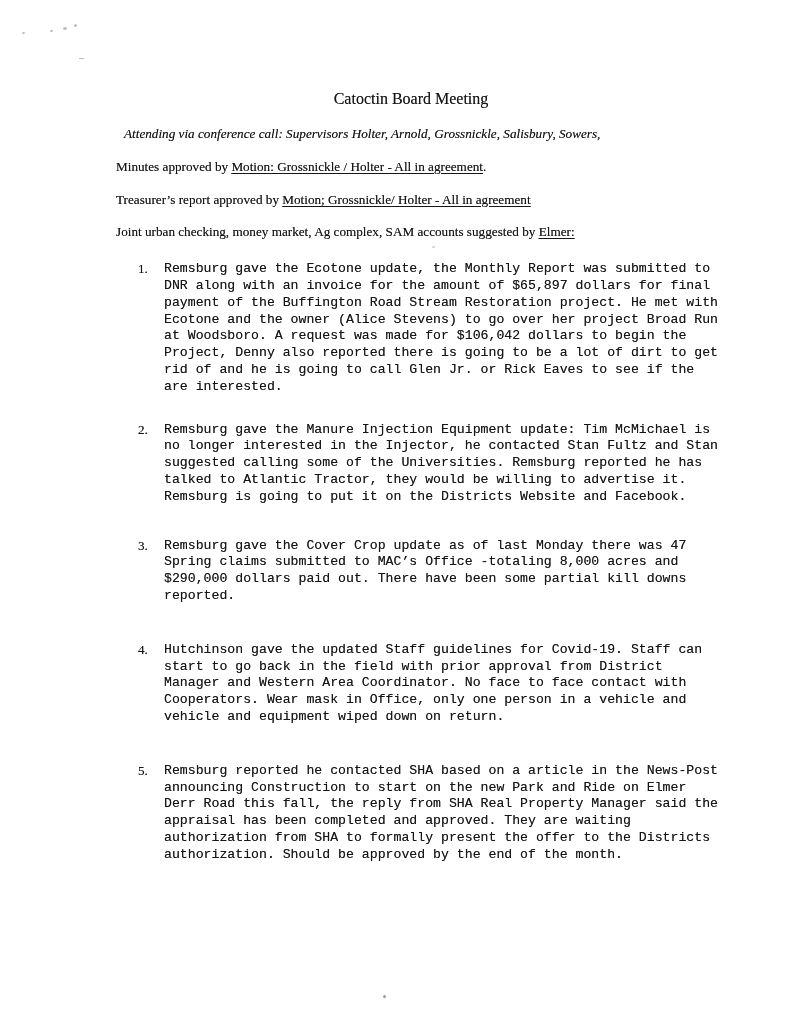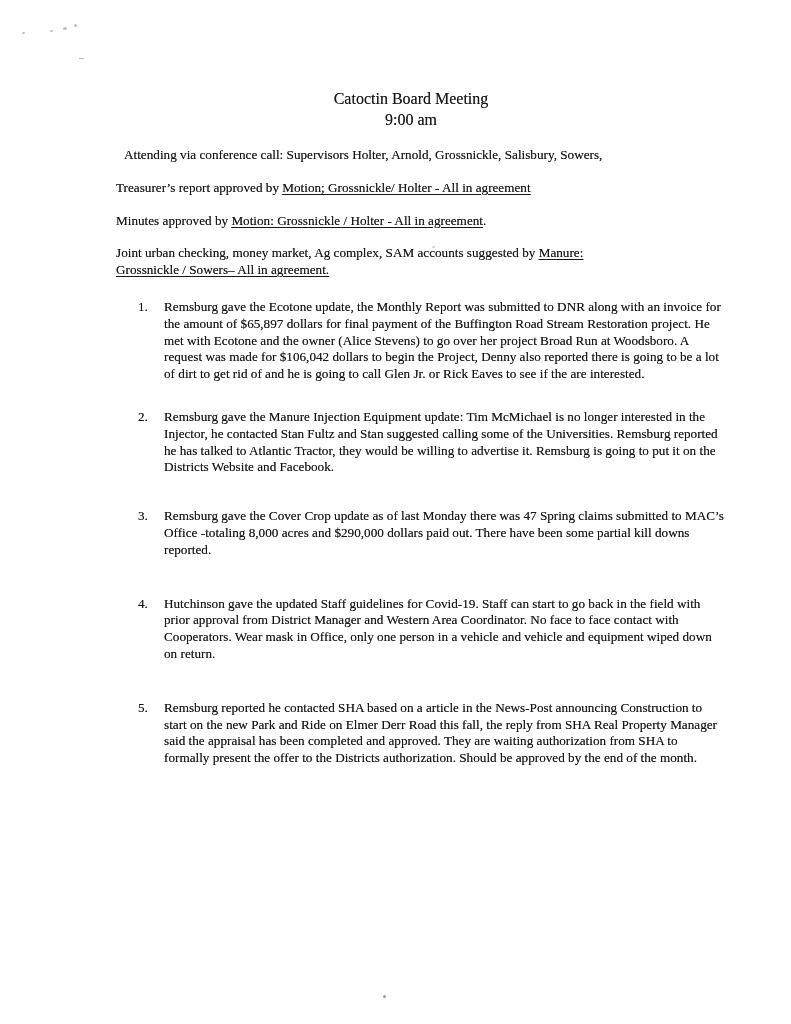--- a/index.html
+++ b/index.html
@@ -13,29 +13,29 @@
     overflow: hidden;
     font-family: "Liberation Serif", "DejaVu Serif", serif;
     font-size: 13.2px;
     line-height: 16.8px;
     color: #161616;
     text-shadow: 0 0 0.5px rgba(0,0,0,0.55);
     padding-left: 24px;
   }
   .content { padding: 88px 66px 0 92px; }
   .header { width: 590px; text-align: center; font-size: 16px; line-height: 21px; }
-  .attendance { margin-top: 17px; }
+  .attendance { margin-top: 17px; font-style: italic; }
   .attendance .first-line { padding-left: 8px; }
   .para { margin-top: 16px; }
   .u { text-decoration: underline; text-underline-offset: 2px; }
   .heading { margin-top: 40px; letter-spacing: 0.2px; }
   .ob-list { margin-top: 20px; }
   .list-item { display: flex; margin-left: 22px; }
   .list-item .num { width: 26px; flex: 0 0 26px; }
-  .list-item .item-text { width: 585px; }
+  .list-item .item-text { width: 585px; font-family: Liberation Mono, monospace; }
   .li-2 { margin-top: 26px; }
   .li-3 { margin-top: 32px; }
   .li-4 { margin-top: 37px; }
   .li-5 { margin-top: 37px; }
   .speck { position: absolute; background: #bdbdbd; border-radius: 50%; }
   .speck-a { left: 22px; top: 32px; width: 3px; height: 2px; }
   .speck-b { left: 50px; top: 30px; width: 3px; height: 2px; }
   .speck-c { left: 63px; top: 27px; width: 4px; height: 3px; }
   .speck-d { left: 74px; top: 24px; width: 3px; height: 3px; }
   .speck-e { left: 79px; top: 58px; width: 5px; height: 1px; border-radius: 0; }
@@ -52,34 +52,32 @@
   <div class="speck speck-c"></div>
   <div class="speck speck-d"></div>
   <div class="speck speck-e"></div>
   <div class="speck speck-f"></div>
   <div class="speck speck-g"></div>
 
   <div class="content">
 
     <div class="header">
       <div>Catoctin Board Meeting</div>
-      <div>9:00 am</div>
     </div>
 
     <div class="attendance">
       <div class="first-line">Attending via conference call: Supervisors Holter, Arnold, Grossnickle, Salisbury, Sowers,</div>
     </div>
 
+    <p class="para"><span>Minutes approved by </span><span class="u">Motion: Grossnickle / Holter - All in agreement</span><span>.</span></p>
+
     <p class="para"><span>Treasurer’s report approved by </span><span class="u">Motion; Grossnickle/ Holter - All in agreement</span><span></span></p>
 
-    <p class="para"><span>Minutes approved by </span><span class="u">Motion: Grossnickle / Holter - All in agreement</span><span>.</span></p>
-
     <div class="para">
-      <div><span>Joint urban checking, money market, Ag complex, SAM accounts suggested by </span><span class="u">Manure:</span></div>
-      <div><span class="u">Grossnickle / Sowers– All in agreement.</span></div>
+      <div><span>Joint urban checking, money market, Ag complex, SAM accounts suggested by </span><span class="u">Elmer:</span></div>
     </div>
 
 
 
     <div class="ob-list">
 
       <div class="list-item li-1">
         <span class="num">1.</span>
         <span class="item-text">Remsburg gave the Ecotone update, the Monthly Report was submitted to DNR along with an invoice for the amount of $65,897 dollars for final payment of the Buffington Road Stream Restoration project. He met with Ecotone and the owner (Alice Stevens) to go over her project Broad Run at Woodsboro.  A request was made for $106,042 dollars to begin the Project, Denny also reported there is going to be a lot of dirt to get rid of and he is going to call Glen Jr. or Rick Eaves to see if the are interested.</span>
       </div>

